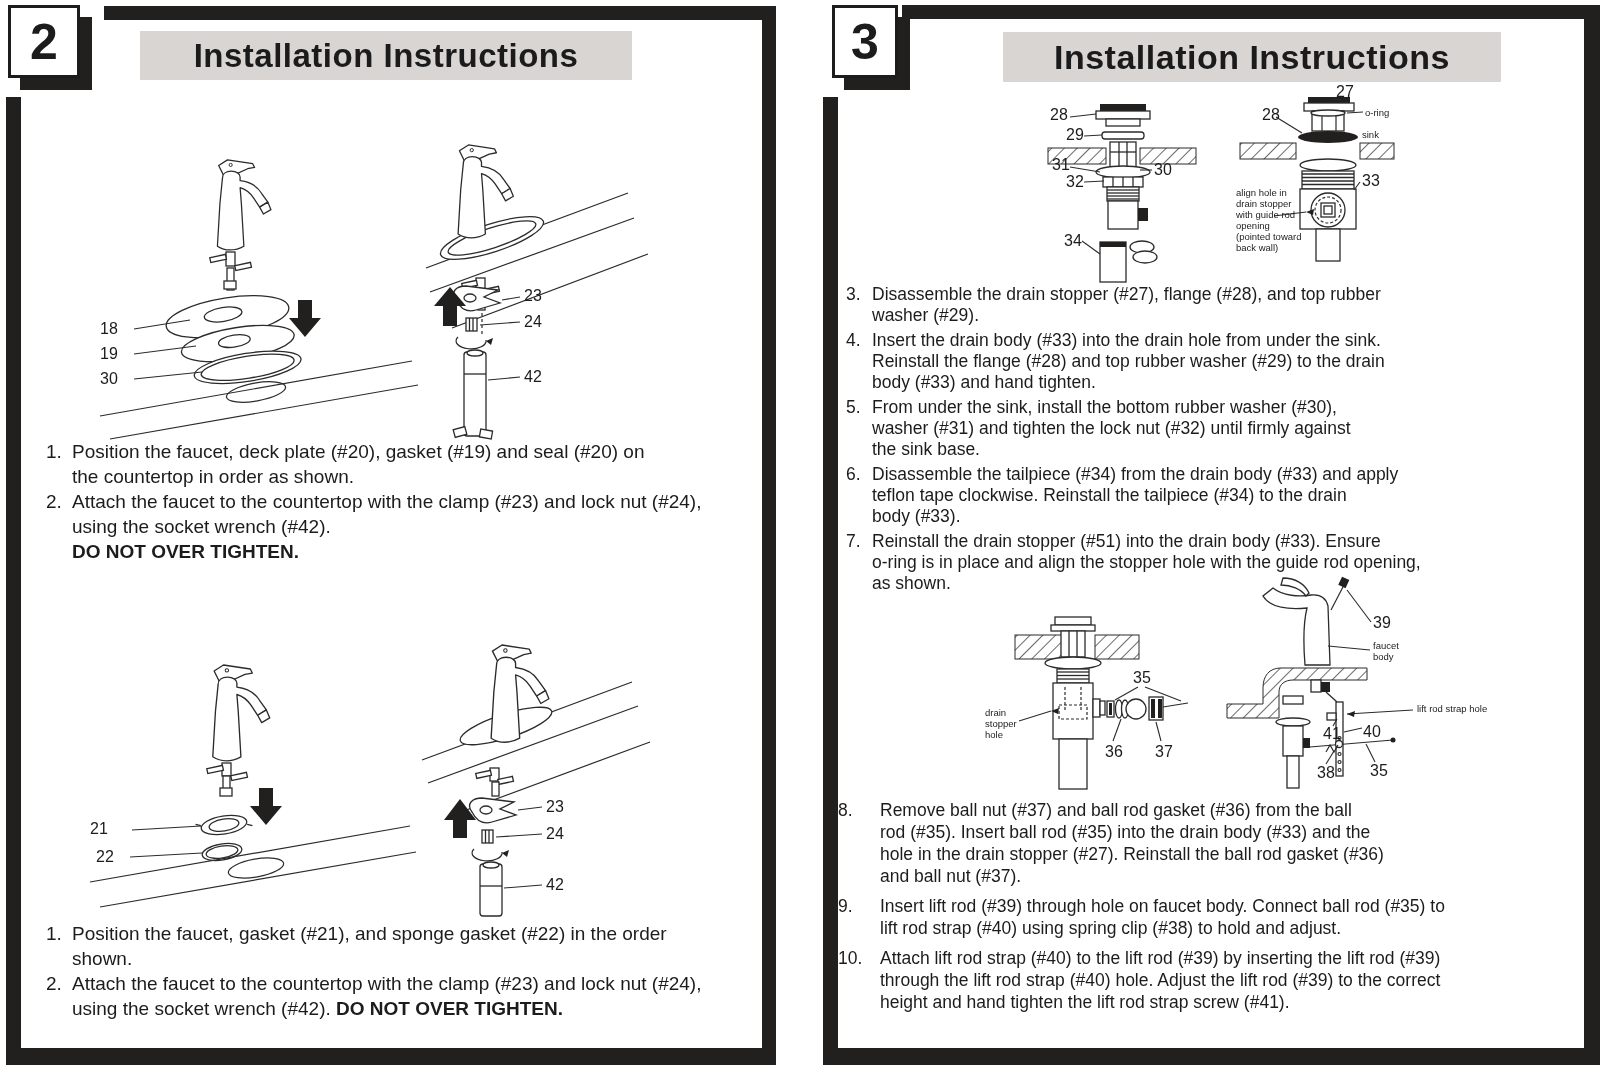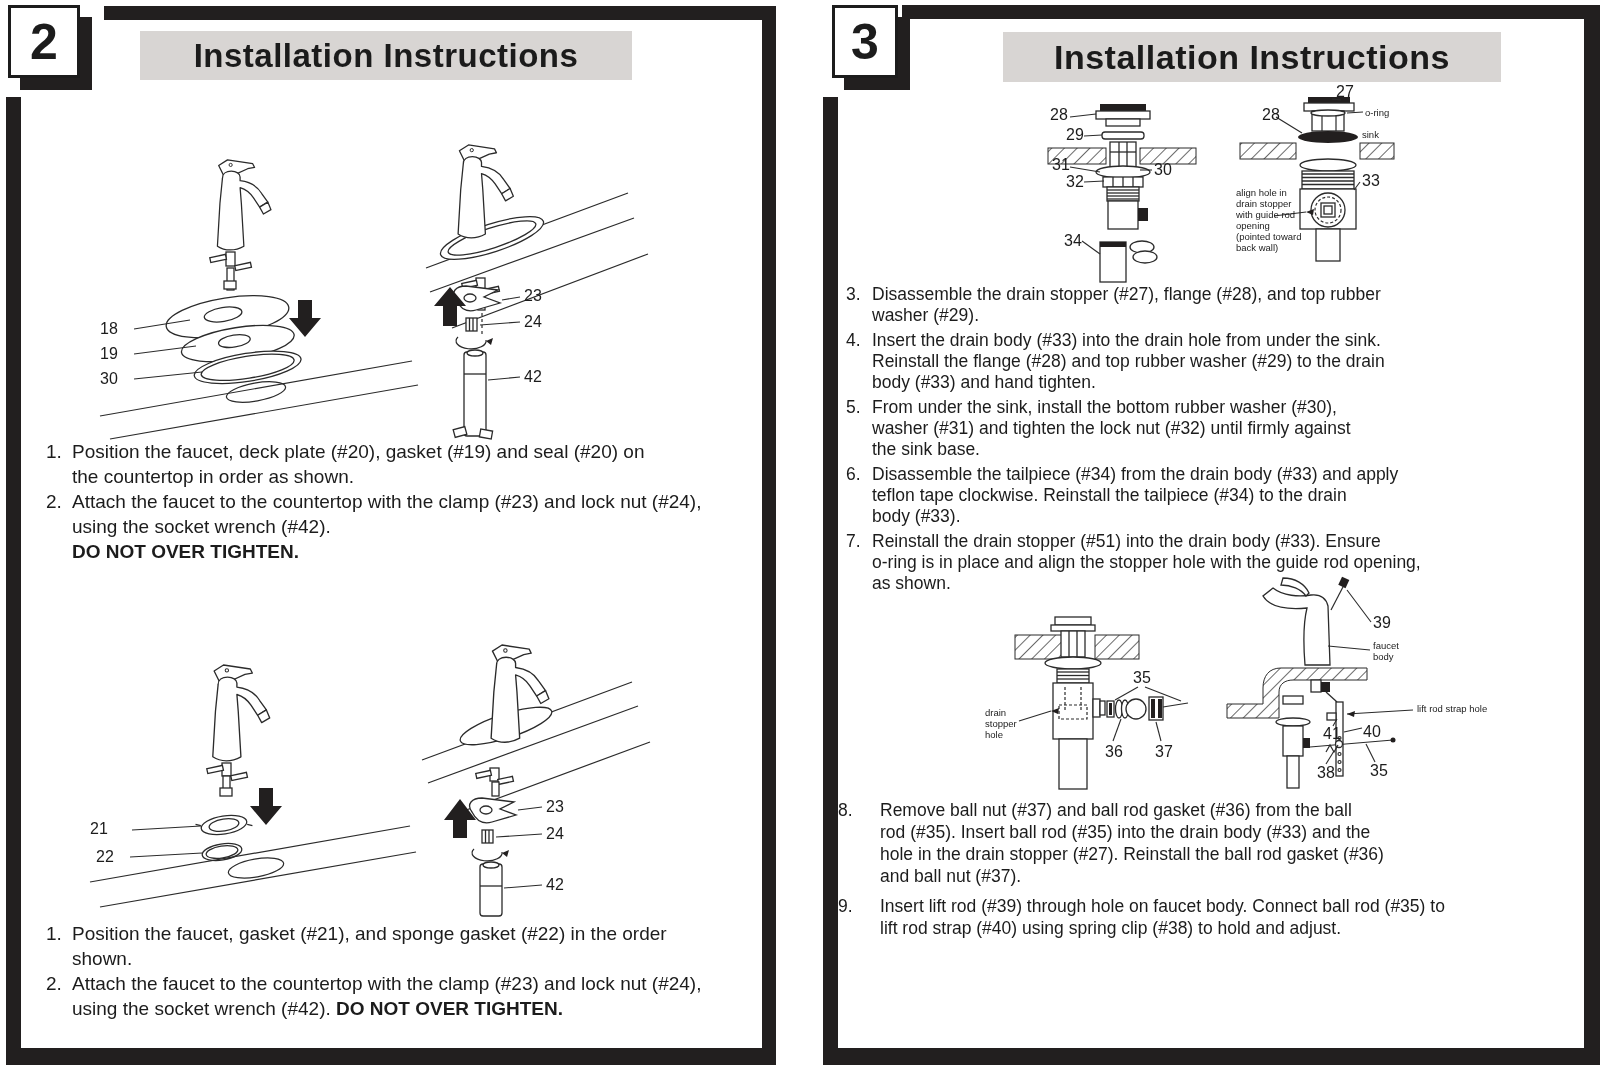--- a/index.html
+++ b/index.html
@@ -521,15 +521,21 @@
       <span class="txt">Remove ball nut (#37) and ball rod gasket (#36) from the ball
 rod (#35). Insert ball rod (#35) into the drain body (#33) and the
 hole in the drain stopper (#27). Reinstall the ball rod gasket (#36)
 and ball nut (#37).</span>
     </div>
     <div class="step">
       <span class="num">9.</span>
       <span class="txt">Insert lift rod (#39) through hole on faucet body. Connect ball rod (#35) to
 lift rod strap (#40) using spring clip (#38) to hold and adjust.</span>
     </div>
+    <div class="step">
+      <span class="num">10.</span>
+      <span class="txt">Attach lift rod strap (#40) to the lift rod (#39) by inserting the lift rod (#39)
+through the lift rod strap (#40) hole. Adjust the lift rod (#39) to the correct
+height and hand tighten the lift rod strap screw (#41).</span>
+    </div>
   </div>
 
 </div>
 
 </body></html>

